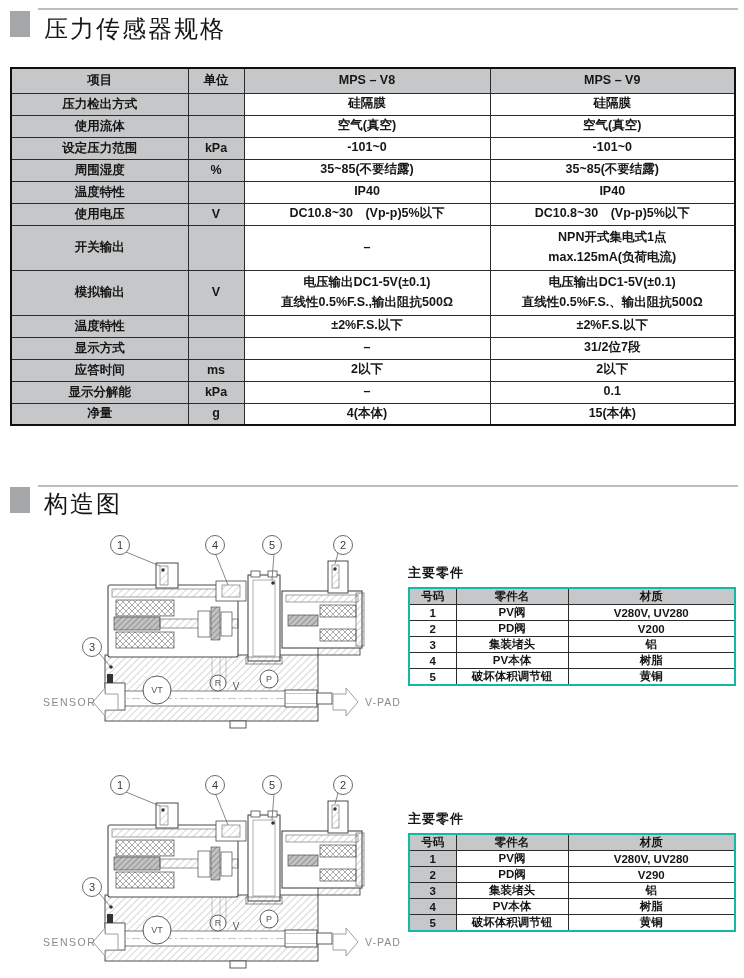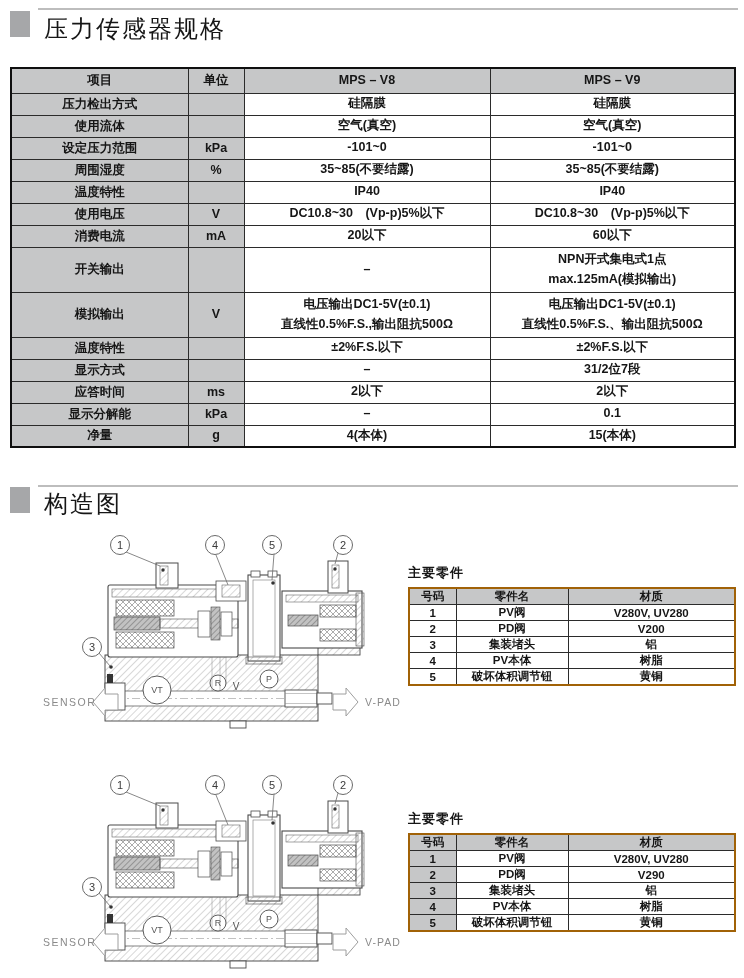--- a/index.html
+++ b/index.html
@@ -14,21 +14,21 @@
              border:2px solid #0f0f0f;}
   table.spec th,table.spec td{border:1px solid #2b2b2b;padding:0 3px;text-align:center;vertical-align:middle;
              font-size:12.5px;font-weight:700;line-height:1.5;}
   table.spec thead tr{height:25px;}
   table.spec th{background:#c6c7c8;}
   table.spec td.lab,table.spec td.unit{background:#c6c7c8;}
   table.spec td div{line-height:1.55;}
   
   .pt{position:absolute;width:326px;}
   .pt-title{font-size:13px;font-weight:700;letter-spacing:1px;margin:0 0 5px 0;}
-  .pt table{width:326px;border-collapse:collapse;table-layout:fixed;border:2px solid #a16207;}
+  .pt table{width:326px;border-collapse:collapse;table-layout:fixed;border:2px solid #14b8a6;}
   .pt th,.pt td{border:1px solid #2b2b2b;padding:0;height:15px;text-align:center;vertical-align:middle;
                 font-size:11.5px;font-weight:700;}
   .pt th{background:#c6c7c8;}
   .pt.gray-first td:first-child{background:#c6c7c8;}
   
   .diag{position:absolute;width:410px;height:215px;}
   .diag svg{display:block;}
   text{font-family:"Liberation Sans","DejaVu Sans",sans-serif;}
 </style>
 </head>
@@ -117,40 +117,30 @@
           <td class="lab">使用电压</td>
           <td class="unit">V</td>
           <td>
             <div>DC10.8~30　(Vp-p)5%以下</div>
           </td>
           <td>
             <div>DC10.8~30　(Vp-p)5%以下</div>
           </td>
         </tr>
 
-        <tr style="height: 22px;">
-          <td class="lab">消费电流</td>
-          <td class="unit">mA</td>
-          <td>
-            <div>20以下</div>
-          </td>
-          <td>
-            <div>60以下</div>
-          </td>
-        </tr>
 
         <tr style="height: 45px;">
           <td class="lab">开关输出</td>
           <td class="unit"></td>
           <td>
             <div>–</div>
           </td>
           <td>
             <div>NPN开式集电式1点</div>
-            <div>max.125mA(模拟输出)</div>
+            <div>max.125mA(负荷电流)</div>
           </td>
         </tr>
 
         <tr style="height: 45px;">
           <td class="lab">模拟输出</td>
           <td class="unit">V</td>
           <td>
             <div>电压输出DC1-5V(±0.1)</div>
             <div>直线性0.5%F.S.,输出阻抗500Ω</div>
           </td>

